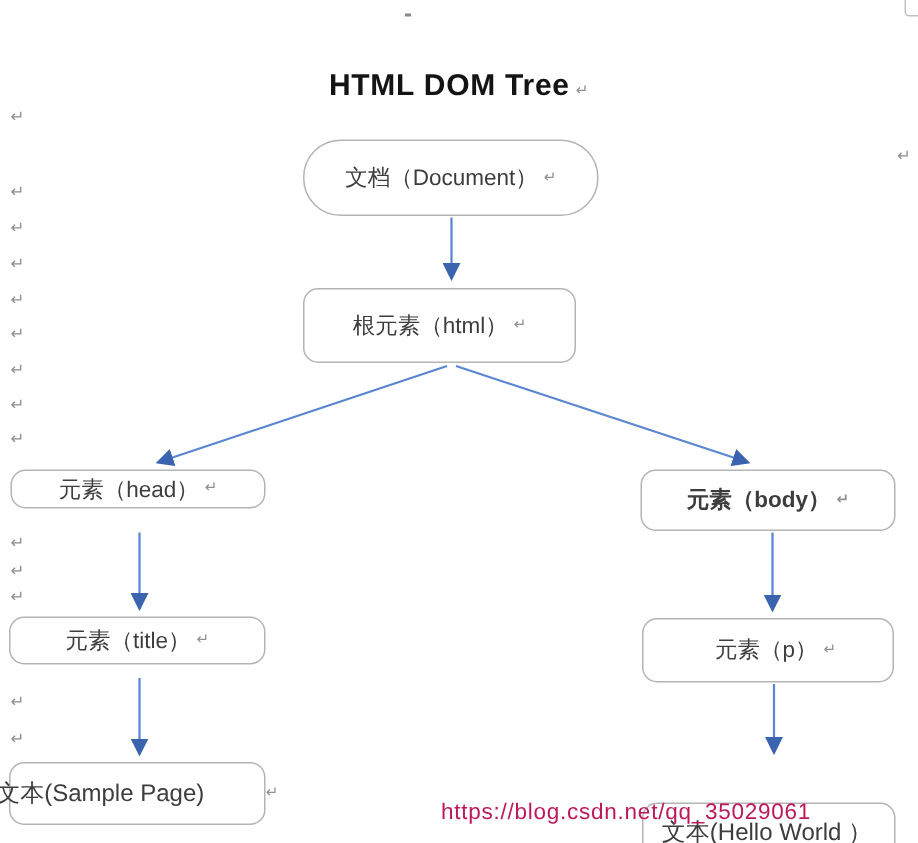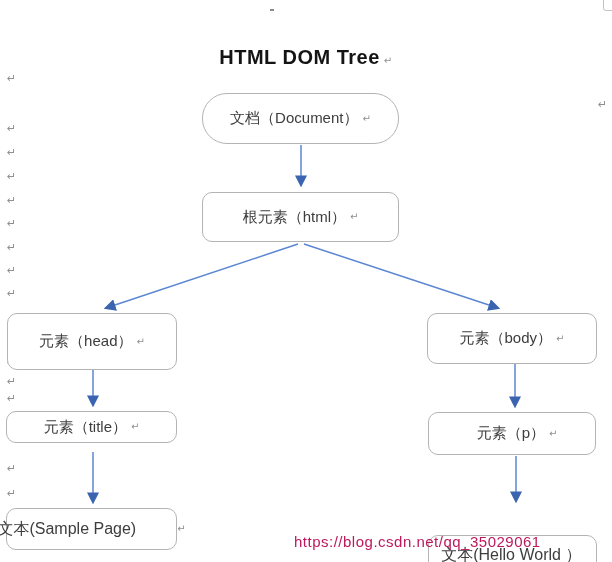--- a/index.html
+++ b/index.html
@@ -64,31 +64,31 @@
       <line x1="515" y1="355" x2="515" y2="406" marker-end="url(#ah)"></line>
       <line x1="516" y1="456" x2="516" y2="501" marker-end="url(#ah)"></line>
     </g>
   </svg>
 
   <div class="node" style="left:202px;top:93px;width:197px;height:51px;border-radius:25px;">
       <span>文档（Document）</span>
       <span class="pmark">↵</span>
     </div>
 
-  <div class="node" style="left:202px;top:192px;width:197px;height:50px;">
+  <div class="node" style="left:202px;top:192px;width:182px;height:50px;">
       <span>根元素（html）</span>
       <span class="pmark">↵</span>
     </div>
 
-  <div class="node" style="left:7px;top:313px;width:170px;height:57px;">
+  <div class="node" style="left:7px;top:313px;width:170px;height:26px;">
       <span>元素（head）</span>
       <span class="pmark">↵</span>
     </div>
 
-  <div class="node" style="left:427px;top:313px;width:170px;height:51px;">
+  <div class="node" style="left:427px;top:313px;width:170px;height:41px;font-weight:bold;">
       <span>元素（body）</span>
       <span class="pmark">↵</span>
     </div>
 
   <div class="node" style="left:6px;top:411px;width:171px;height:32px;">
       <span>元素（title）</span>
       <span class="pmark">↵</span>
     </div>
 
   <div class="node" style="left:428px;top:412px;width:168px;height:43px;padding-left:10px;">

